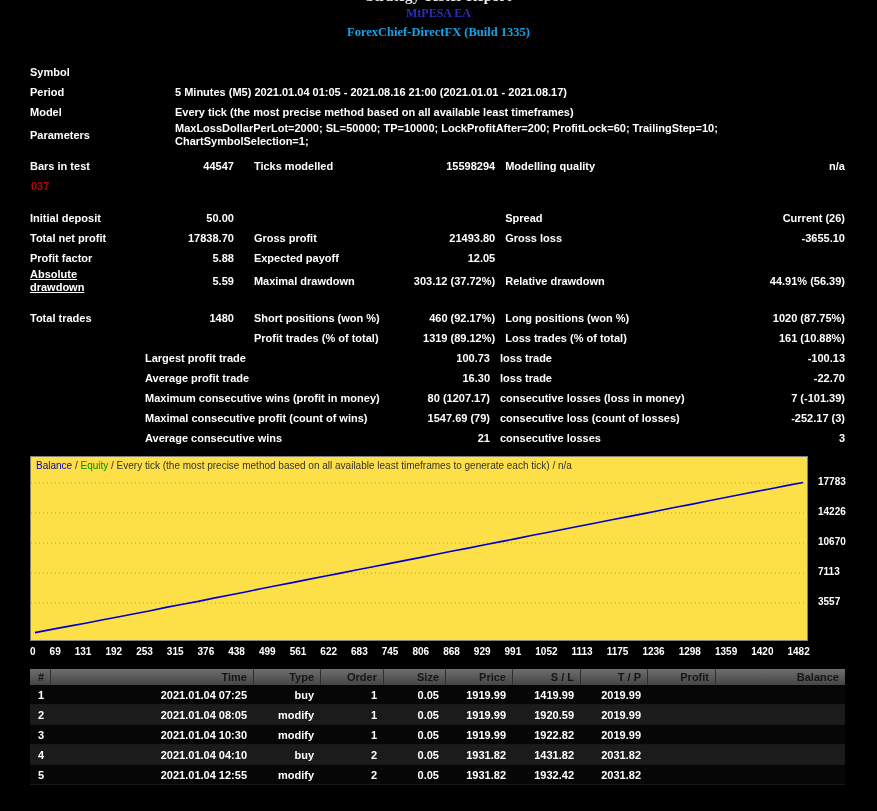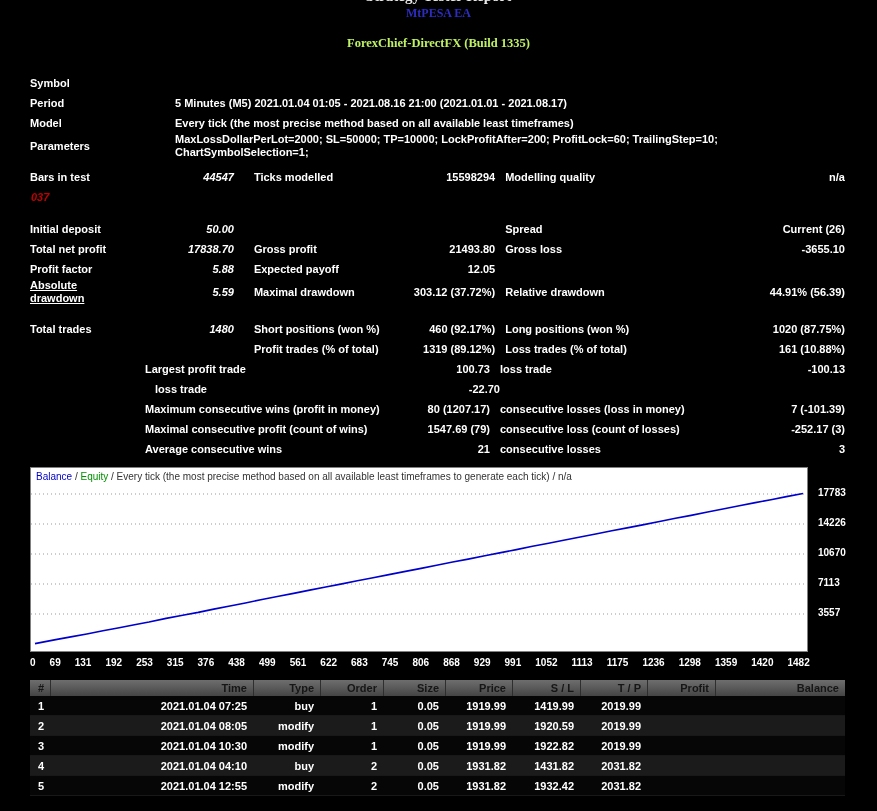--- a/index.html
+++ b/index.html
@@ -4,40 +4,40 @@
 <style>
   * { margin:0; padding:0; box-sizing:border-box; }
   html,body { width:877px; height:811px; background:#000; overflow:hidden; }
   body { font-family:"Liberation Sans", sans-serif; font-weight:bold; font-size:11px; color:#fff; }
 
   
   .top-clip { height:5px; overflow:hidden; }
   .top-clip-inner { text-align:center; font-family:"Liberation Serif", serif; font-size:15px; font-weight:bold; color:#e8e8e8; margin-top:-12px; }
 
   .title { text-align:center; font-family:"Liberation Serif", serif; font-size:12px; font-weight:bold; color:#2c2cc4; margin-top:1px; }
-  .subtitle { text-align:center; font-family:"Liberation Serif", serif; font-size:12.5px; font-weight:bold; color:#bef264; margin-top:15px; }
+  .subtitle { text-align:center; font-family:"Liberation Serif", serif; font-size:12.5px; font-weight:bold; color:#0ea5e9; margin-top:4px; }
 
   
   .stats { margin:22px 32px 0 30px; }
   .srow { display:flex; align-items:center; min-height:20px; }
   .c-wlabel { width:145px; }
   .c-wval { flex:1; line-height:13px; }
   .c-label { width:115px; line-height:13px; }
-  .c-val { width:92px; text-align:right;font-style:italic; }
+  .c-val { width:92px; text-align:right; }
   .c-val.left-red { text-align:left; color:#c00000; padding-left:1px; }
   .c-mid { width:245px; margin-left:20px; display:flex; justify-content:space-between; align-items:center; }
   .c-span { width:345px; display:flex; justify-content:space-between; align-items:center; }
   .c-right { width:345px; margin-left:10px; display:flex; justify-content:space-between; align-items:center; }
   .wr78 { display:inline-block; max-width:78px; }
   .wr58 { display:inline-block; max-width:58px;text-decoration:underline; }
   .sp8{height:8px}.sp12{height:12px}.sp14{height:14px}
 
   
   .chart-wrap { position:relative; margin:8px 0 0 30px; height:206px; }
-  .plot { position:absolute; left:0; top:0; width:778px; height:185px; background:#ffffff; border:1px solid #808080; }
+  .plot { position:absolute; left:0; top:0; width:778px; height:185px; background:#fde047; border:1px solid #808080; }
   .plot svg { position:absolute; left:0; top:0; }
   .legend { position:absolute; left:5px; top:3px; font-size:10px; font-weight:normal; color:#333; white-space:nowrap; z-index:2; }
   .lg-balance{ color:#0000c8; } .lg-equity{ color:#009000; }
   .grid { stroke:#999; stroke-width:1; stroke-dasharray:1 3; }
   .bal-line { stroke:#0000cc; stroke-width:1.6; fill:none; }
   .y-labels { position:absolute; left:784px; top:0; width:62px; height:185px; }
   .ylab { position:absolute; left:4px; font-size:10px; }
   .x-labels { position:absolute; left:0; top:190px; width:780px; display:flex; justify-content:space-between; font-size:10px; }
 
   
@@ -187,20 +187,24 @@
       <span>100.73</span>
     </div>
     <div class="c-right">
       <span>loss trade</span>
       <span>-100.13</span>
     </div>
   </div>
 
   <div class="srow">
     <div class="c-label"></div>
+    <div class="c-span">
+      <span>Average profit trade</span>
+      <span>16.30</span>
+    </div>
     <div class="c-right">
       <span>loss trade</span>
       <span>-22.70</span>
     </div>
   </div>
 
   <div class="srow">
     <div class="c-label"></div>
     <div class="c-span">
       <span>Maximum consecutive wins (profit in money)</span>

